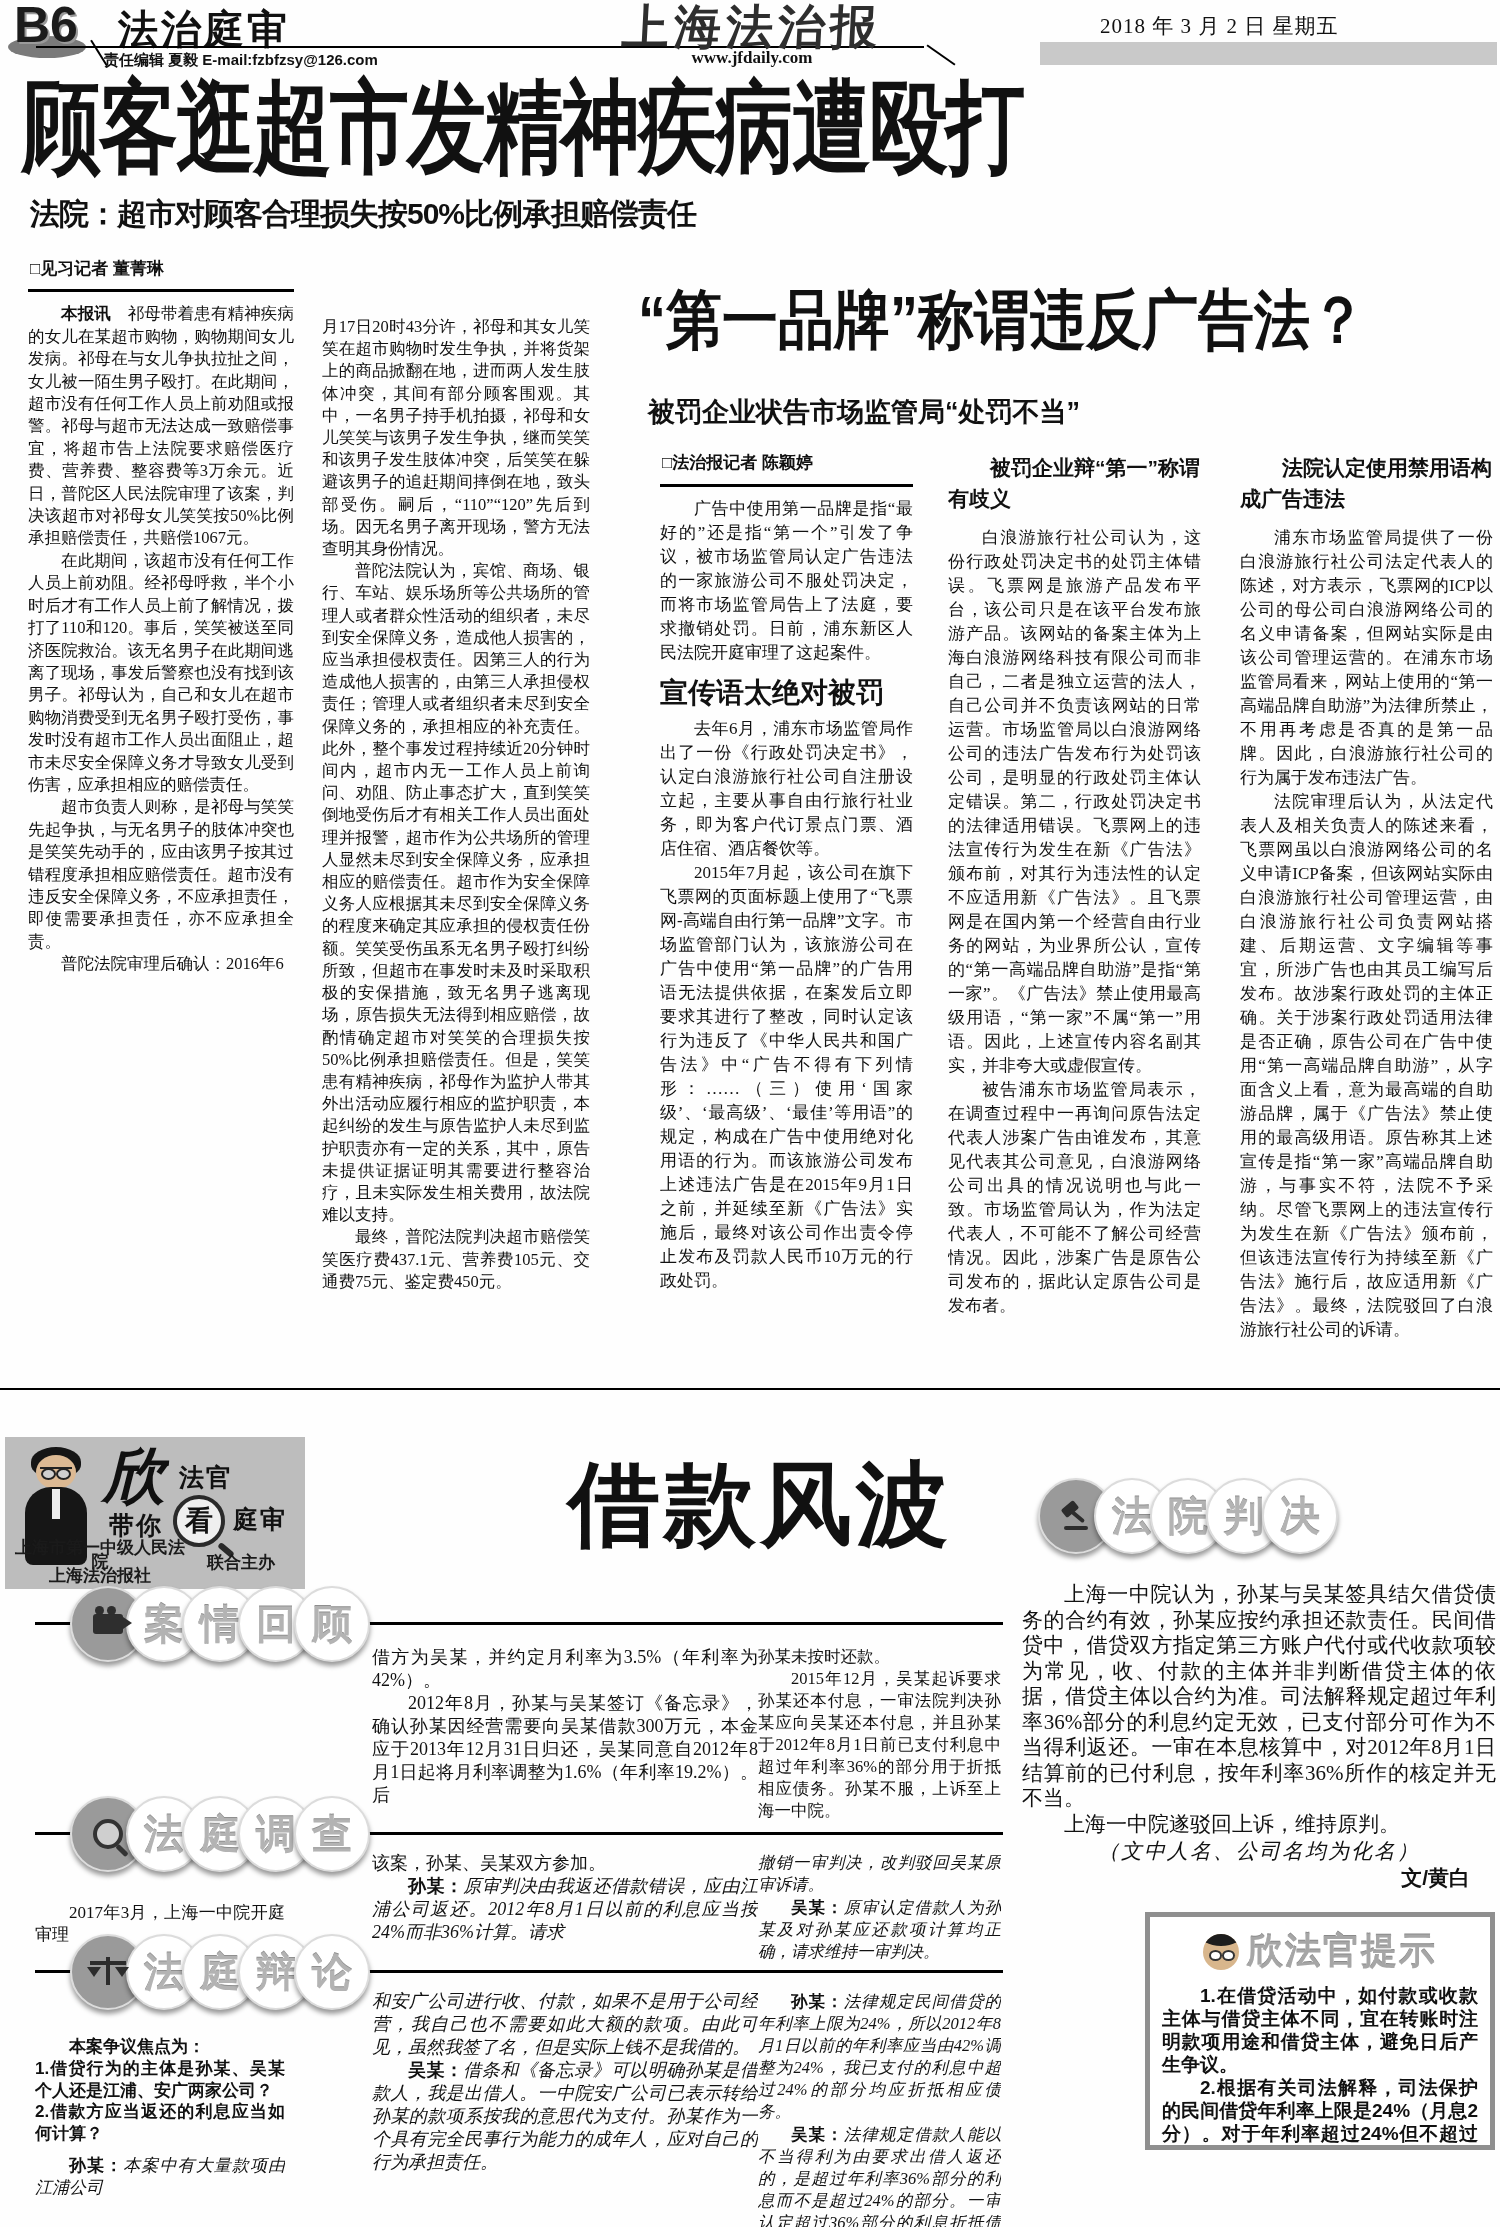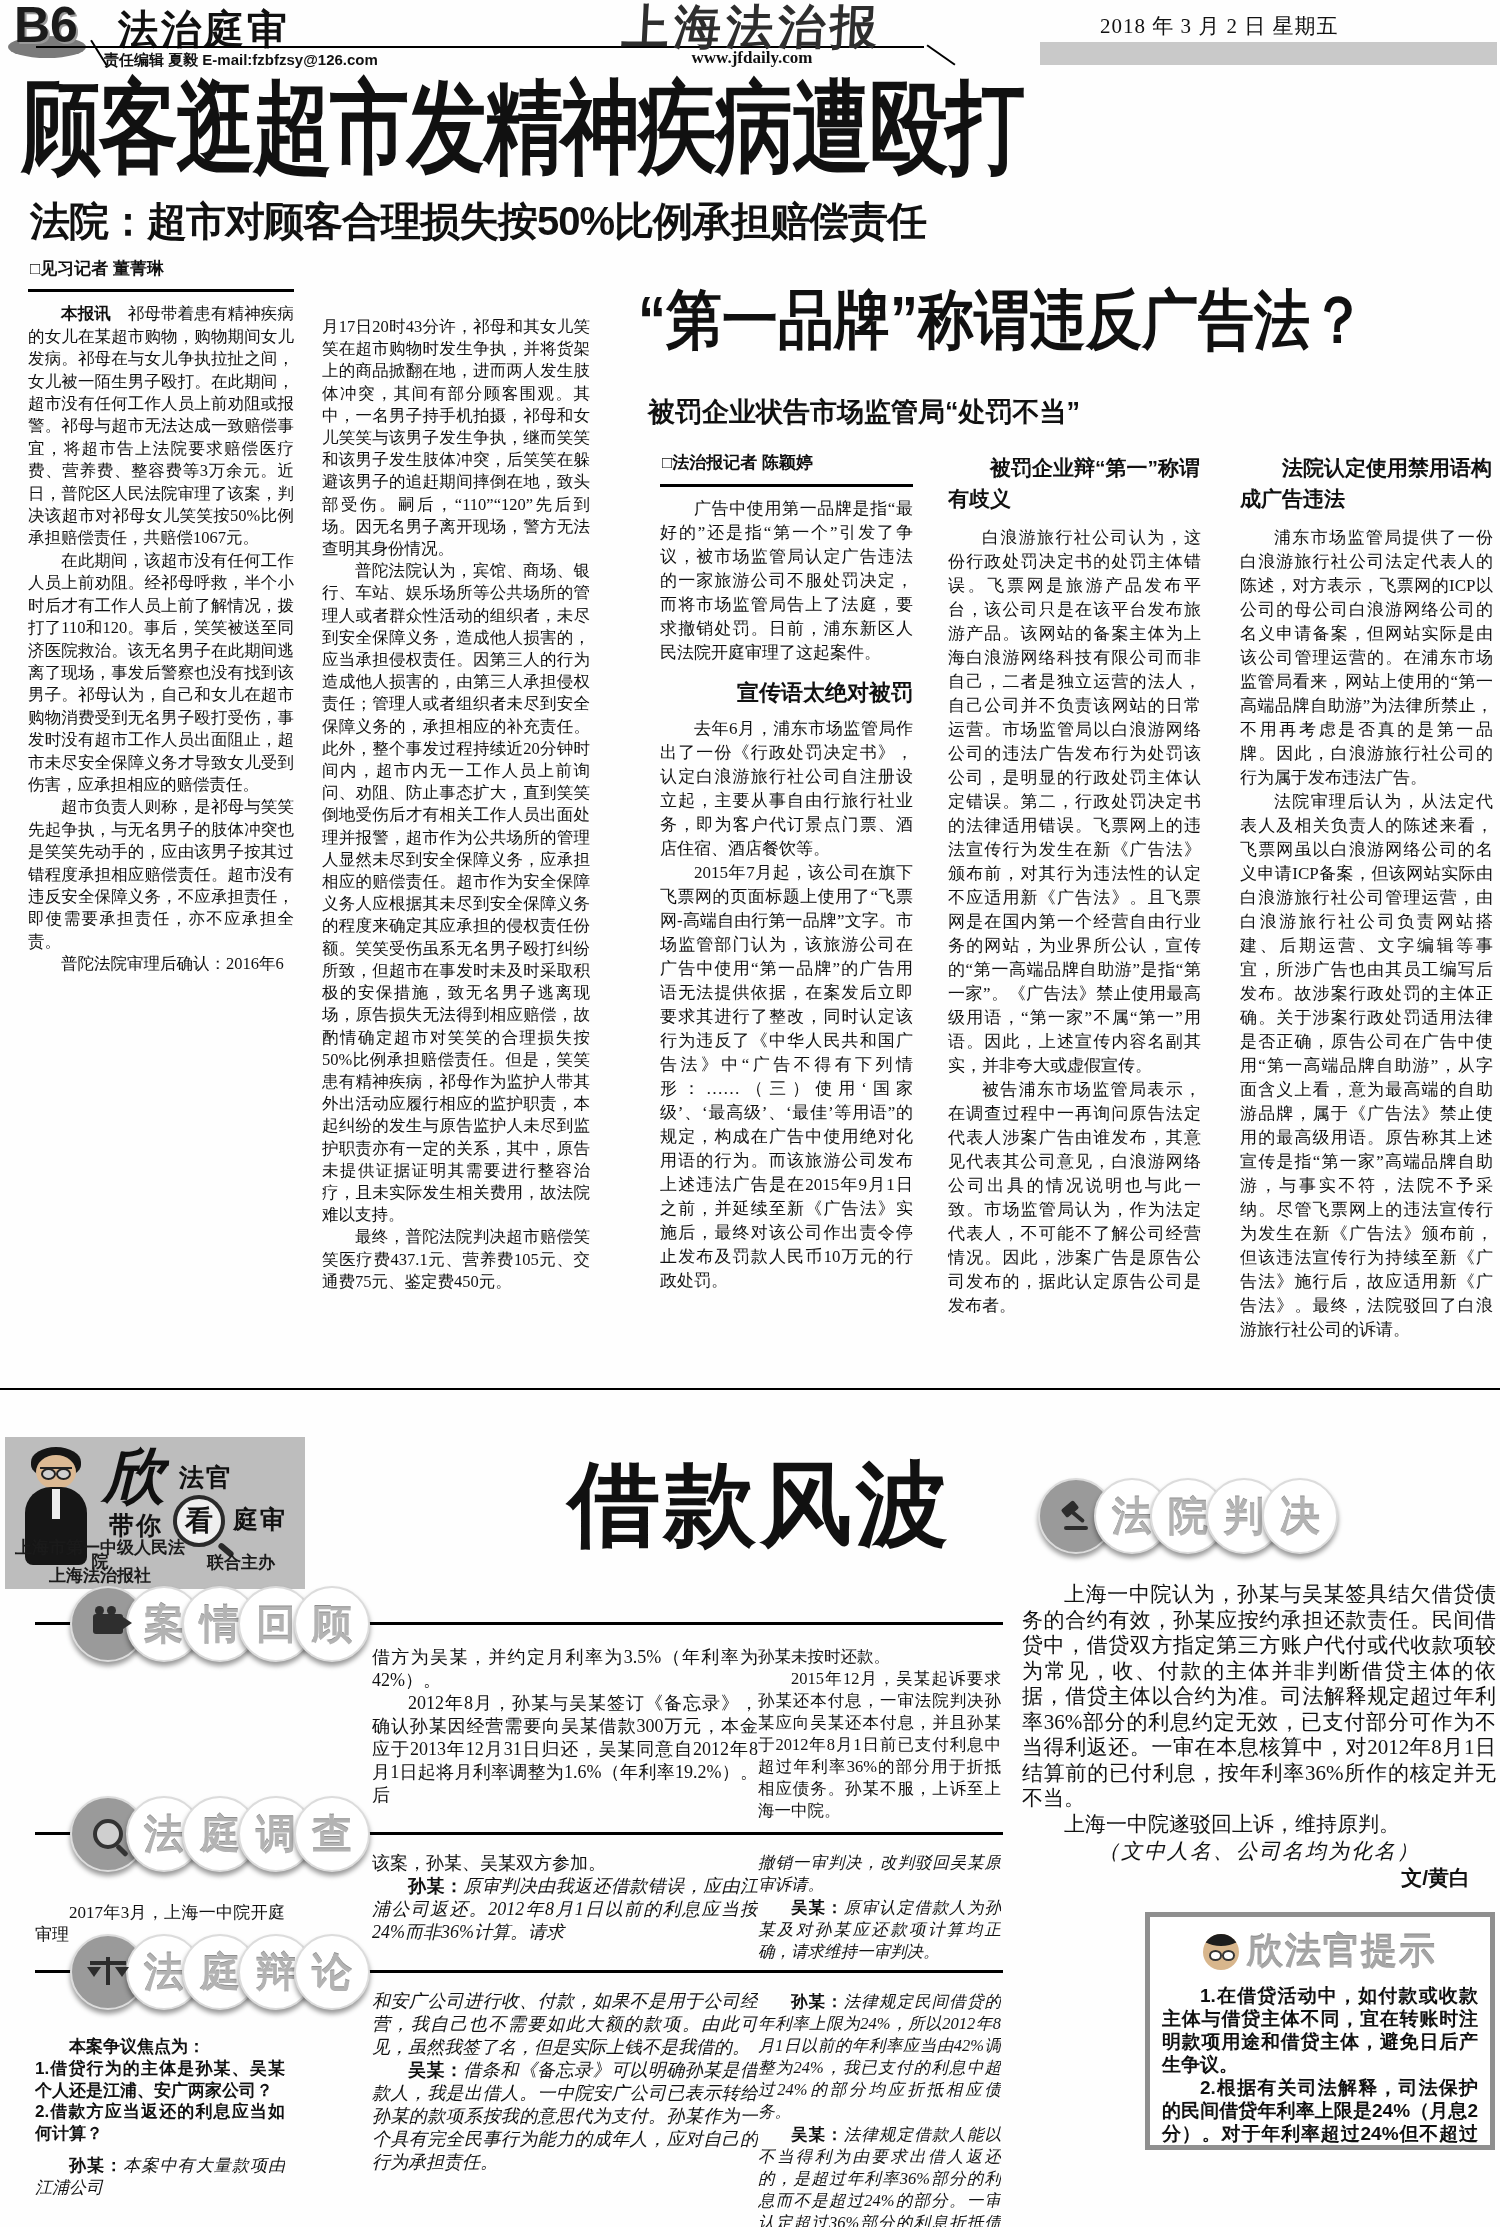--- a/index.html
+++ b/index.html
@@ -35,34 +35,34 @@
   .byline{font-family:var(--sans);font-weight:700;font-size:17px;padding:6px 0 9px 2px;
           border-bottom:3px solid #000;margin-bottom:10px;}
   .dialog{font-style:italic;}
   .dialog .spk{font-style:normal;font-family:var(--sans);font-weight:700;}
 
   
   .a1-headline{position:absolute;left:22px;top:76px;margin:0;width:1020px;font-family:var(--sans);
       font-weight:900;font-size:79px;letter-spacing:-2px;line-height:1;transform:scaleY(1.28);
       transform-origin:top left;white-space:nowrap;}
   .a1-subhead{position:absolute;left:30px;top:194px;margin:0;font-family:var(--sans);font-weight:900;
-      font-size:40px;letter-spacing:-1px;white-space:nowrap;}
+      font-size:30px;letter-spacing:-1px;white-space:nowrap;}
   .a1col1{left:28px;top:252px;width:266px;height:1100px;font-size:16.5px;line-height:22.4px;overflow:hidden;}
   .a1col2{left:322px;top:316px;width:268px;height:1040px;font-size:16.5px;line-height:22.2px;overflow:hidden;}
   .lead{font-family:var(--sans);font-weight:700;}
 
   
   .a2-headline{position:absolute;left:638px;top:288px;margin:0;font-family:var(--sans);font-weight:900;
       font-size:56px;line-height:1;transform:scaleY(1.15);transform-origin:top left;white-space:nowrap;}
   .a2-subhead{position:absolute;left:648px;top:394px;margin:0;font-family:var(--sans);font-weight:800;
       font-size:27px;white-space:nowrap;}
   .a2colA{left:660px;top:445px;width:253px;height:905px;font-size:17px;line-height:24px;overflow:hidden;}
   .a2colB{left:948px;top:452px;width:253px;height:900px;font-size:17px;line-height:24px;overflow:hidden;}
   .a2colC{left:1240px;top:452px;width:253px;height:900px;font-size:17px;line-height:24px;overflow:hidden;}
-  .sechead{font-family:var(--sans);font-weight:900;font-size:22px;text-align:right;margin:16px 0 12px;}
+  .sechead{font-family:var(--sans);font-weight:900;font-size:28px;text-align:left;margin:16px 0 12px;}
   .colhead{font-family:var(--sans);font-weight:900;font-size:21px;line-height:31px;margin:0 0 12px;
       text-indent:2em;text-align:left;}
 
   
   .toprule{left:0;top:1388px;width:1500px;height:2px;background:#000;}
   .secrule{height:3px;background:#000;}
   .logo-box{left:5px;top:1437px;width:300px;height:152px;background:#bdbdbd;}
   .judge{position:absolute;left:12px;top:10px;width:78px;height:132px;}
   .j-hair{position:absolute;left:14px;top:0;width:50px;height:30px;background:#151515;border-radius:50% 50% 40% 40%;}
   .j-head{position:absolute;left:19px;top:8px;width:40px;height:34px;background:#dcb993;border-radius:50%;}

